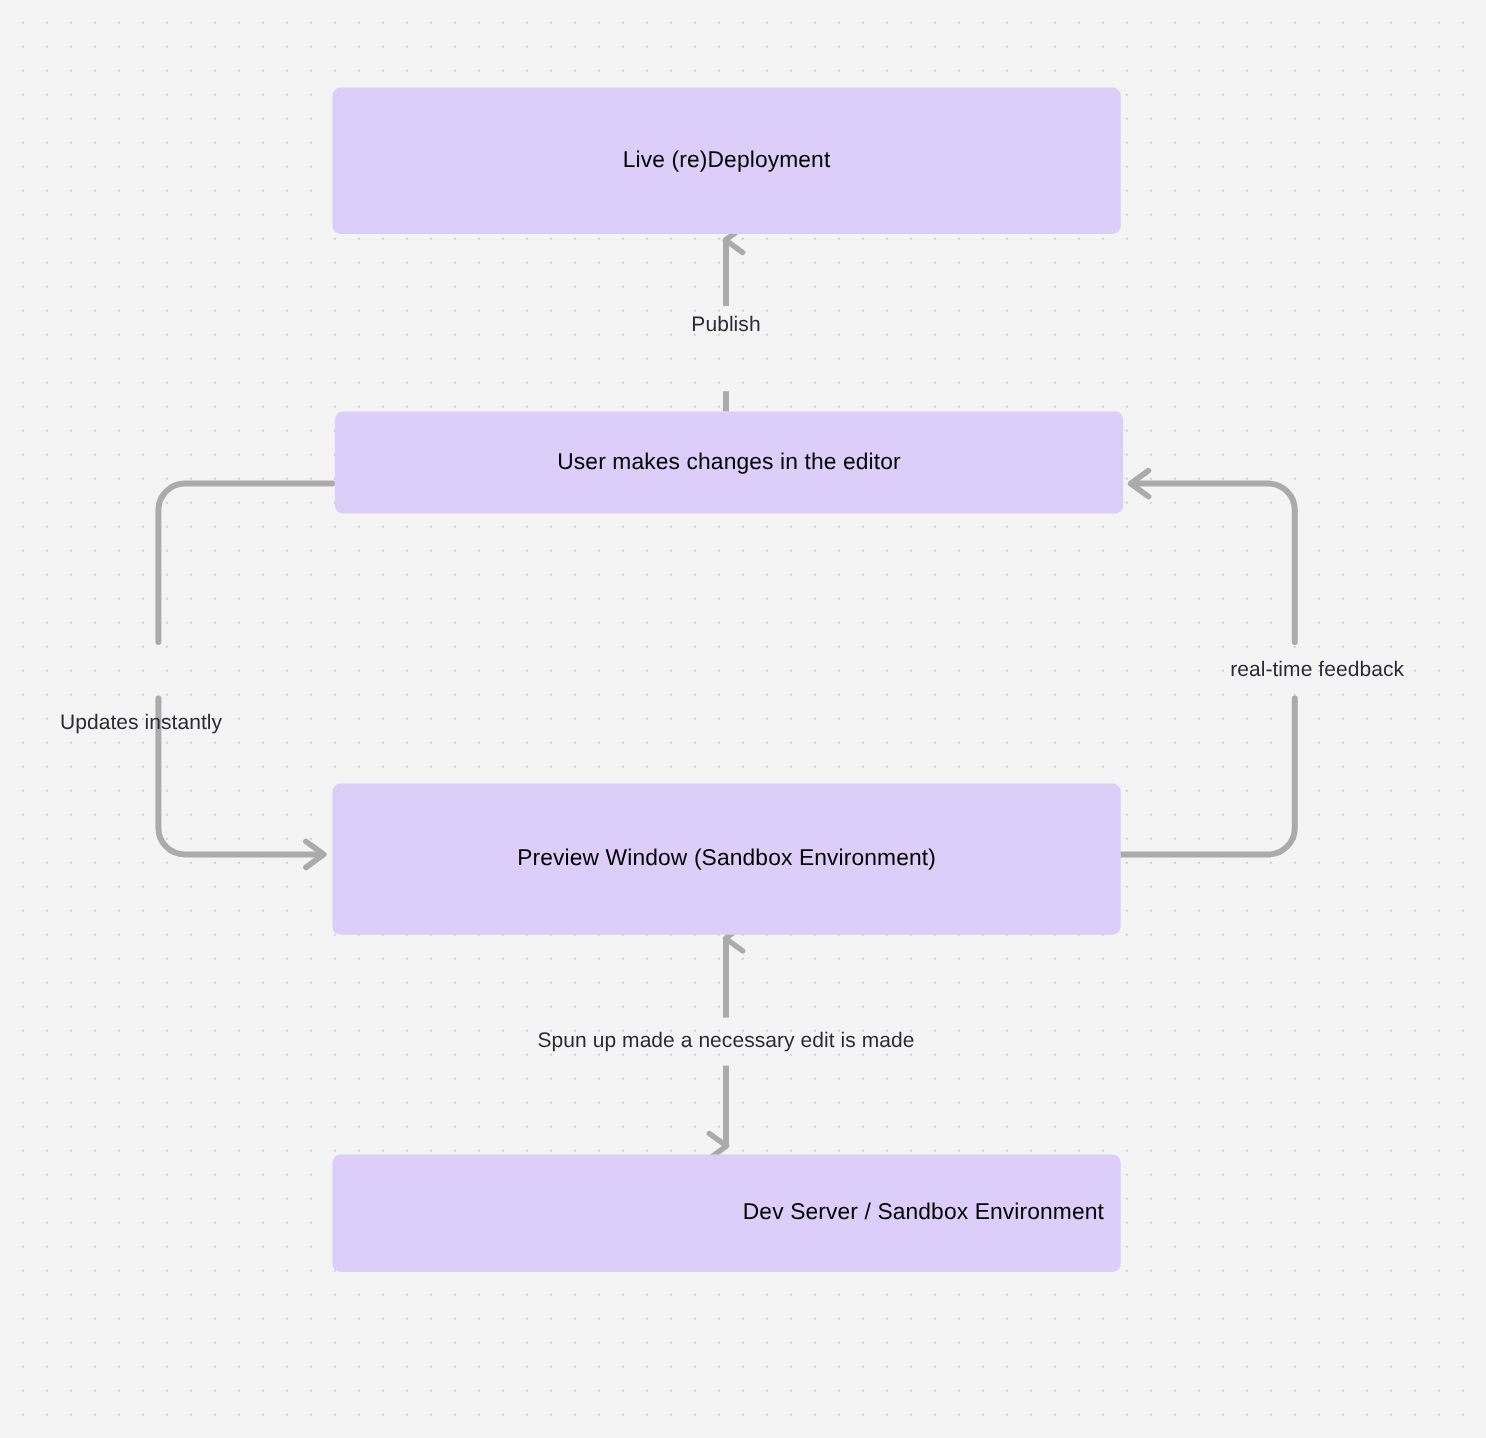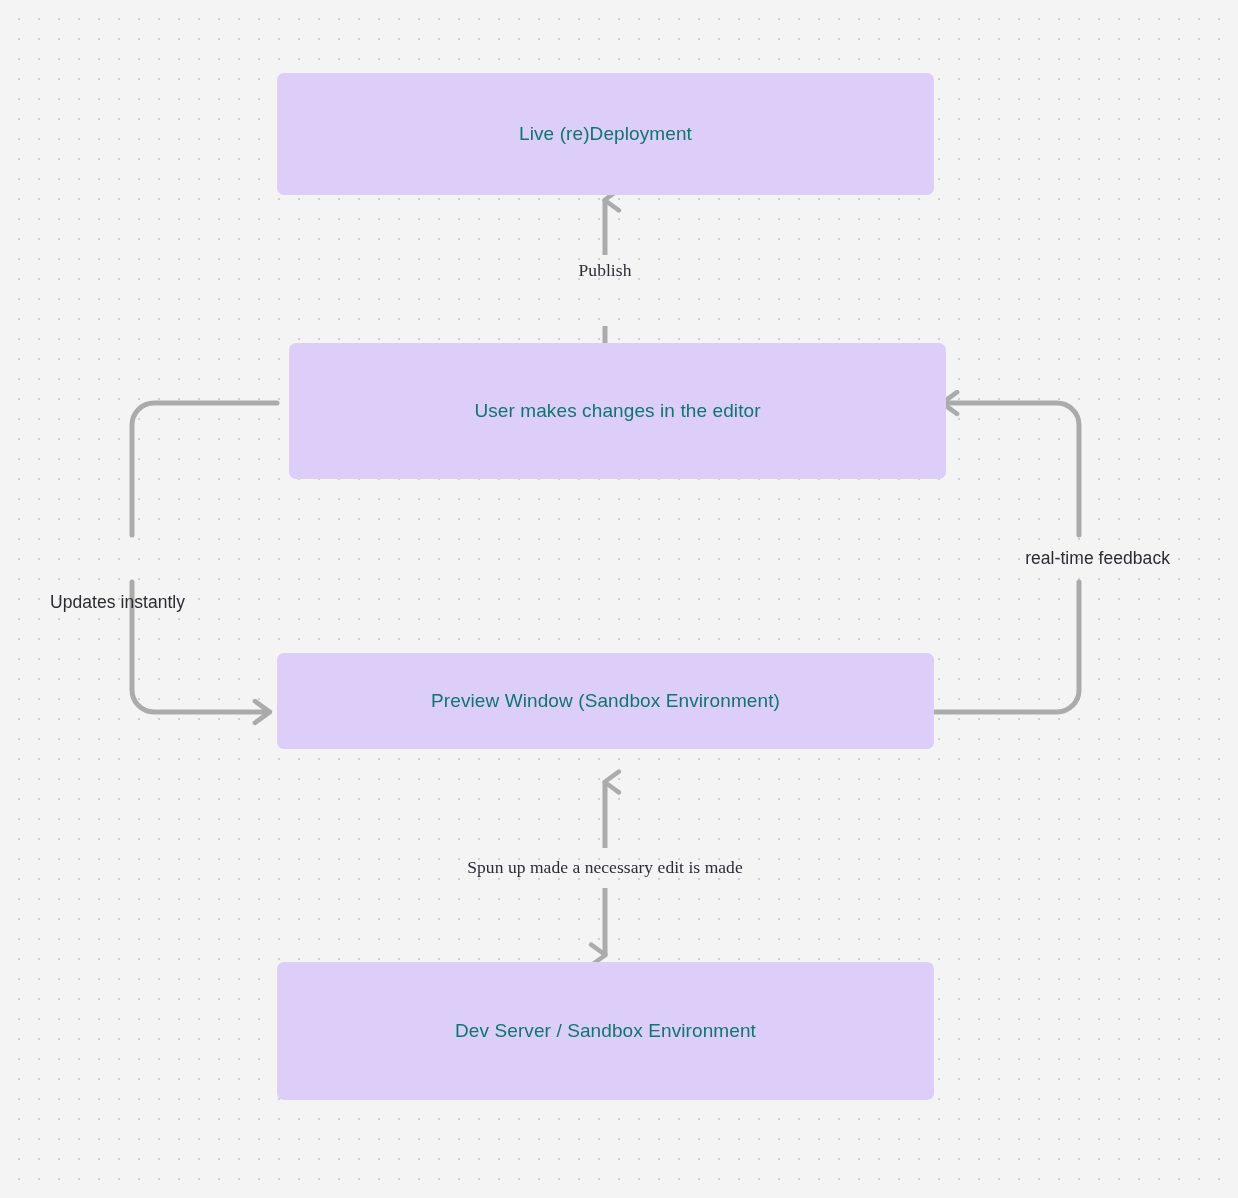--- a/index.html
+++ b/index.html
@@ -34,34 +34,34 @@
     position: absolute;
     background: #ddcdf9;
     border-radius: 7px;
     display: flex;
     align-items: center;
     justify-content: center;
     text-align: center;
   }
   .node-label {
     font-size: 19px;
-    color: #0f766e;
+    color: #000000;
     letter-spacing: 0.1px;
     line-height: 1.25;
     padding: 0 14px;
   }
   .edge-label {
     position: absolute;
     font-size: 17.5px;
     color: #2b2b35;
     white-space: nowrap;
     letter-spacing: 0.05px;
     background: transparent;
   }
-  .edge-label.center { transform: translate(-50%, -50%); font-family: Liberation Serif, serif; }
+  .edge-label.center { transform: translate(-50%, -50%); }
   .edge-label.left-anchor { transform: translate(0, -50%); }
   .edge-label.right-anchor { transform: translate(-100%, -50%); text-align: center; }
 </style>
 </head>
 <body>
 
 <div id="canvas">
 
   <svg id="edges" viewBox="0 0 1238 1198" width="1238" height="1198" xmlns="http://www.w3.org/2000/svg">
     <defs>
@@ -91,29 +91,29 @@
     <g>
       <path d="M605,848 L605,782" fill="none" stroke="#ababab" stroke-width="5" stroke-linecap="butt" marker-end="url(#arrow-up)"></path>
       <path d="M605,888 L605,955" fill="none" stroke="#ababab" stroke-width="5" stroke-linecap="butt" marker-end="url(#arrow-up)"></path>
     </g>
   </svg>
 
   <div class="node" style="left:277px; top:73px; width:657px; height:122px;">
     <span class="node-label">Live (re)Deployment</span>
   </div>
 
-  <div class="node" style="left:289px; top:343px; width:657px; height:136px;">
+  <div class="node" style="left:279px; top:343px; width:657px; height:85px;">
     <span class="node-label">User makes changes in the editor</span>
   </div>
 
-  <div class="node" style="left:277px; top:653px; width:657px; height:96px;">
+  <div class="node" style="left:277px; top:653px; width:657px; height:126px;">
     <span class="node-label">Preview Window (Sandbox Environment)</span>
   </div>
 
-  <div class="node" style="left:277px; top:962px; width:657px; height:138px;">
+  <div class="node" style="left:277px; top:962px; width:657px; height:98px;justify-content:flex-end;">
     <span class="node-label">Dev Server / Sandbox Environment</span>
   </div>
 
   <div class="edge-label center" style="left:605px; top:270px;">Publish</div>
 
   <div class="edge-label left-anchor" style="left:50px; top:558px;margin-top:44px;">Updates instantly</div>
 
   <div class="edge-label right-anchor" style="left:1170px; top:558px;">real-time feedback</div>
 
   <div class="edge-label center" style="left:605px; top:867px;">Spun up made a necessary edit is made</div>

